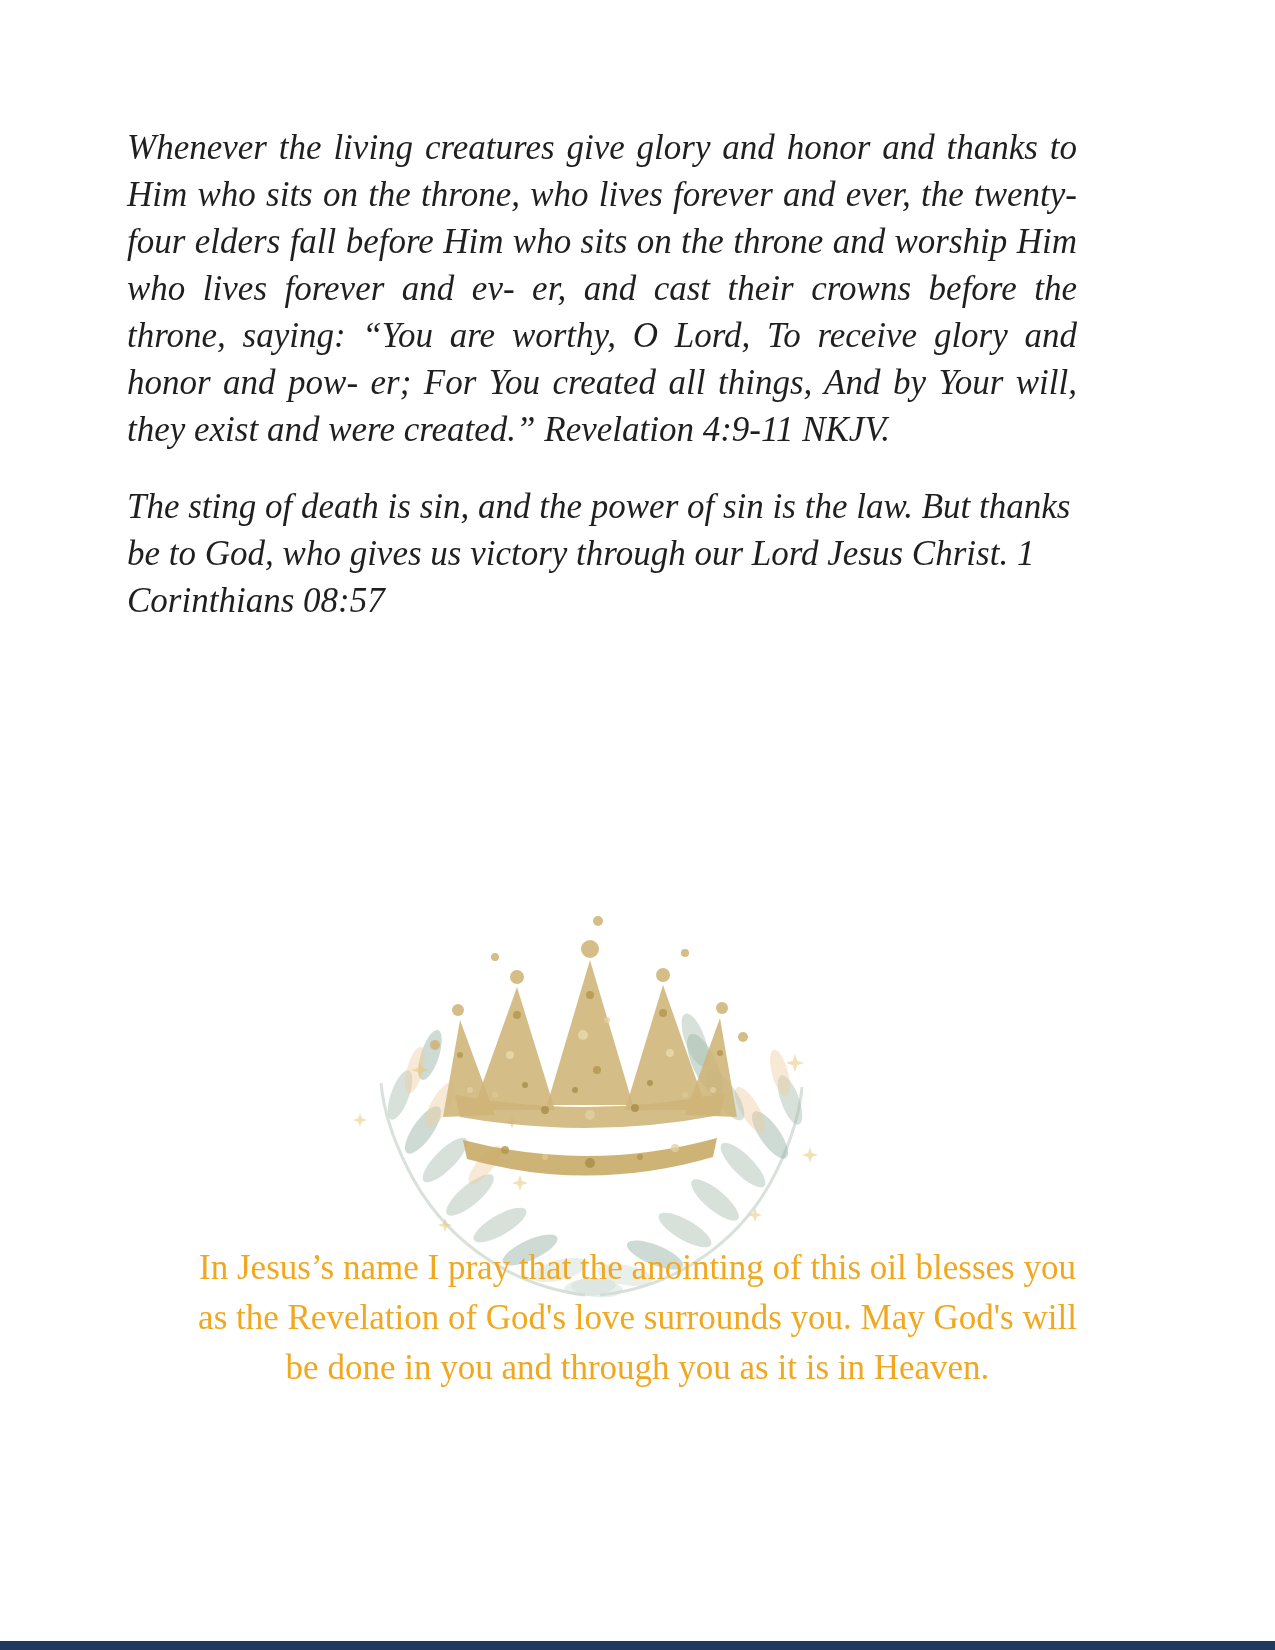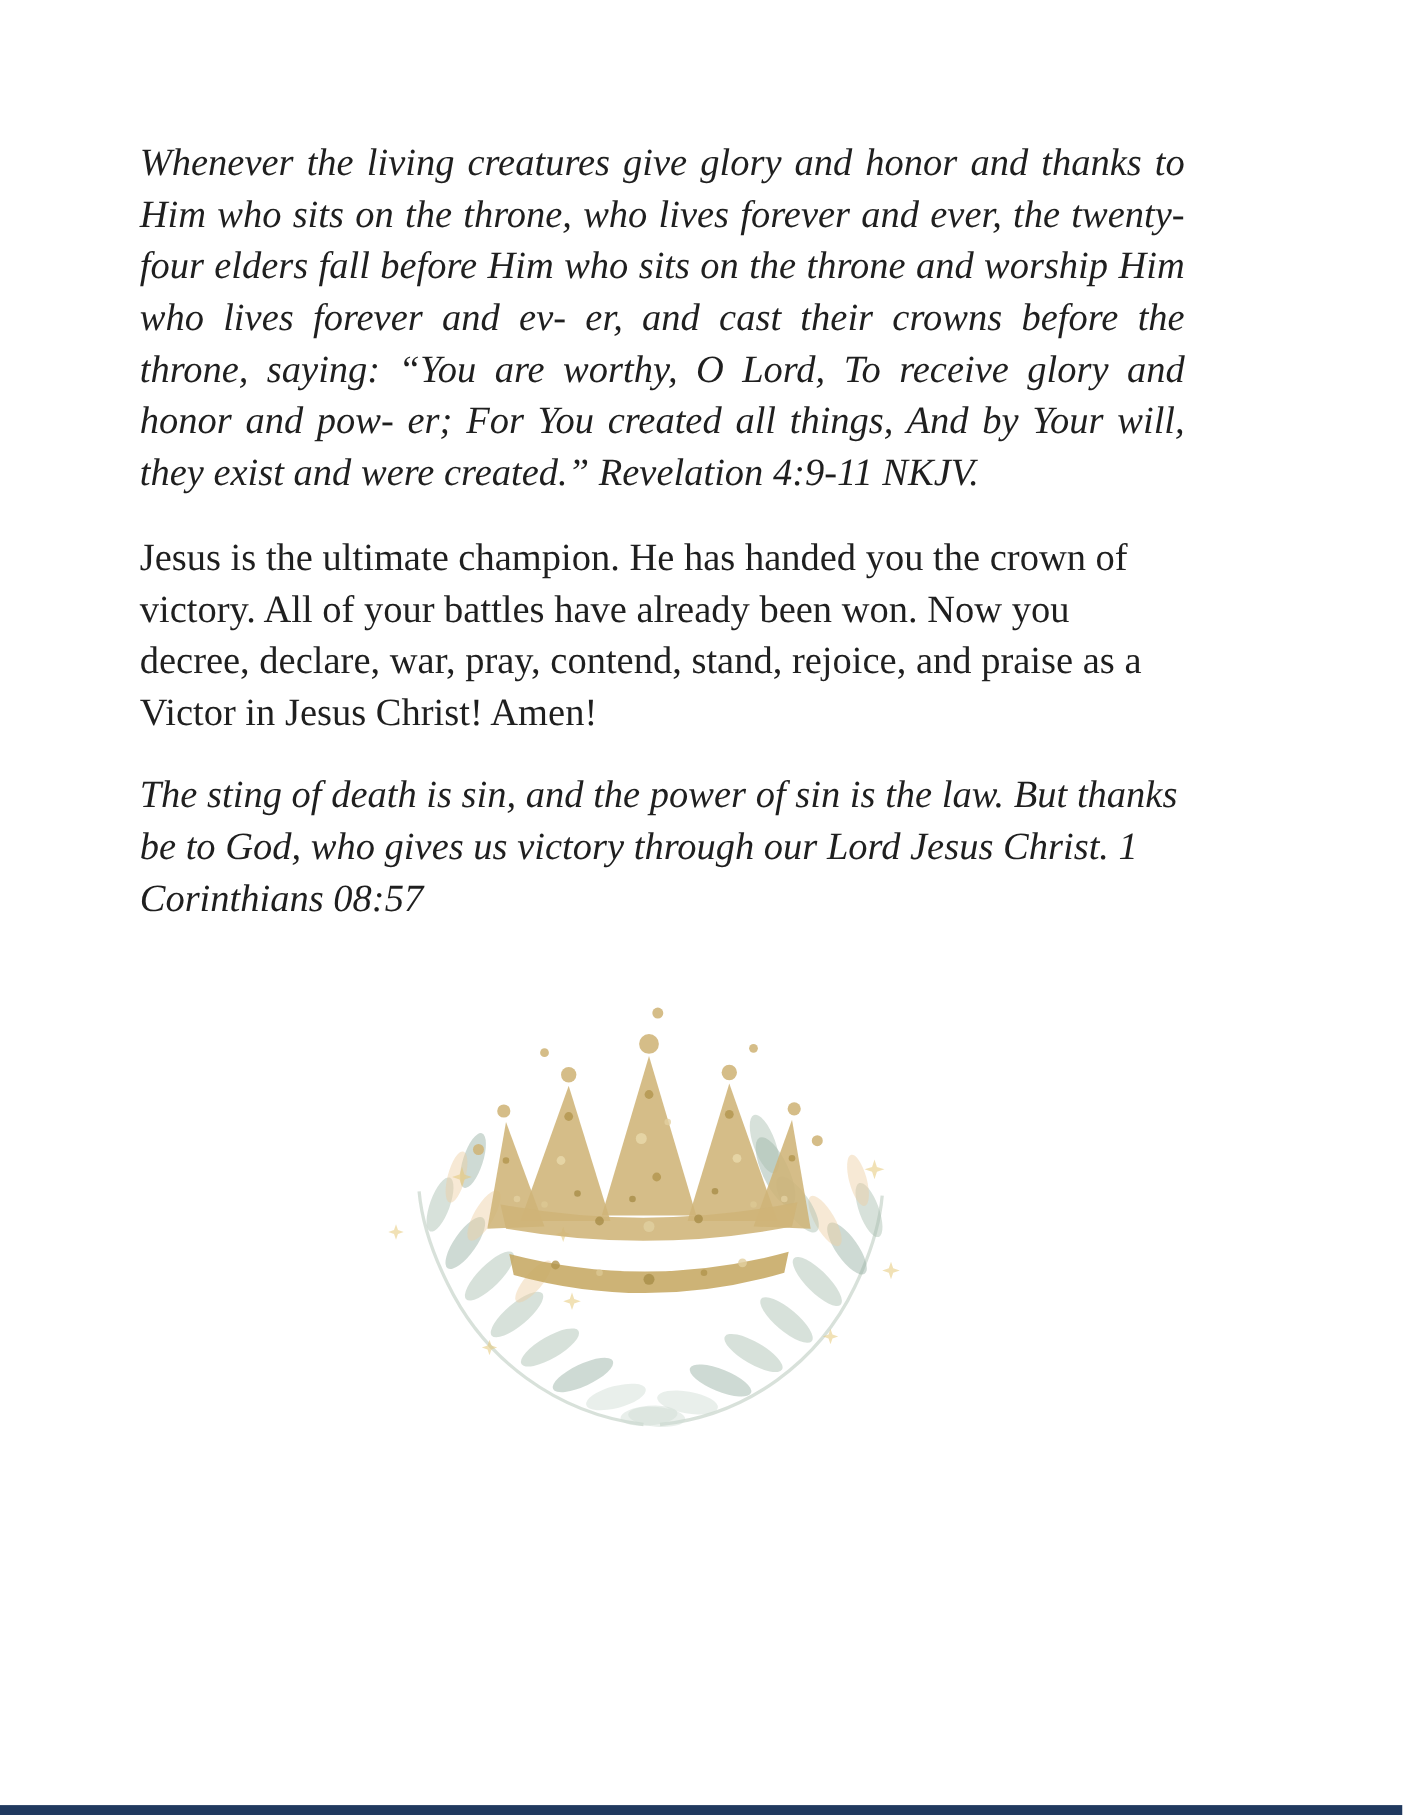--- a/index.html
+++ b/index.html
@@ -25,21 +25,20 @@
   .ornament{position:absolute;left:345px;top:905px;width:500px;height:410px;z-index:1;}
   .footer-bar{position:absolute;left:0;bottom:0;width:1275px;height:9px;background:#20395f;}
 </style>
 </head>
 <body>
 
 <div class="page">
 
   <div class="content">
     <p class="p-scripture1">Whenever the living creatures give glory and honor and thanks to Him who sits on the throne, who lives forever and ever, the twenty-four elders fall before Him who sits on the throne and worship Him who lives forever and ev- er, and cast their crowns before the throne, saying: “You are worthy, O Lord, To receive glory and honor and pow- er; For You created all things, And by Your will, they exist and were created.” Revelation 4:9-11 NKJV.</p>
-    <p class="p-decl-body">Jesus is the ultimate champion. He has handed you the crown of victory. All of your battles have already been won. Now you decree, declare, war, pray, contend, stand, rejoice, and praise as a Victor in Jesus Christ! Amen!</p>
     <p class="p-scripture2">The sting of death is sin, and the power of sin is the law. But thanks be to God, who gives us victory through our Lord Jesus Christ. 1 Corinthians 08:57</p>
   </div>
 
   <svg class="ornament" viewBox="0 0 500 410" aria-hidden="true">
 
     <g>
       <path d="M240,390 C160,380 95,330 62,262 C45,228 38,200 36,178" fill="none" stroke="#a8bcae" stroke-width="3" opacity="0.45"></path>
       <path d="M255,390 C335,382 400,332 432,265 C448,232 455,205 457,182" fill="none" stroke="#a8bcae" stroke-width="3" opacity="0.45"></path>
 
       <g fill-opacity="0.45">
@@ -129,15 +128,20 @@
           <circle cx="245" cy="210" r="5" fill="#e0cfa0"></circle>
         <circle cx="160" cy="245" r="4" fill="#b2954e"></circle>
           <circle cx="245" cy="258" r="5" fill="#a88d49"></circle>
         <circle cx="330" cy="243" r="4" fill="#e2d0a0"></circle>
           <circle cx="200" cy="252" r="3" fill="#dcc893"></circle>
         <circle cx="295" cy="252" r="3" fill="#b2954e"></circle>
       </g>
     </g>
   </svg>
 
+  <div class="prayer" style="color: rgb(239, 168, 32);">
+    <div>In Jesus’s name I pray that the anointing of this oil blesses you</div>
+    <div>as the Revelation of God's love surrounds you. May God's will</div>
+    <div>be done in you and through you as it is in Heaven.</div>
+  </div>
 
   <div class="footer-bar" style="background: rgb(32, 57, 95);"></div>
 </div>
 
 </body></html>

